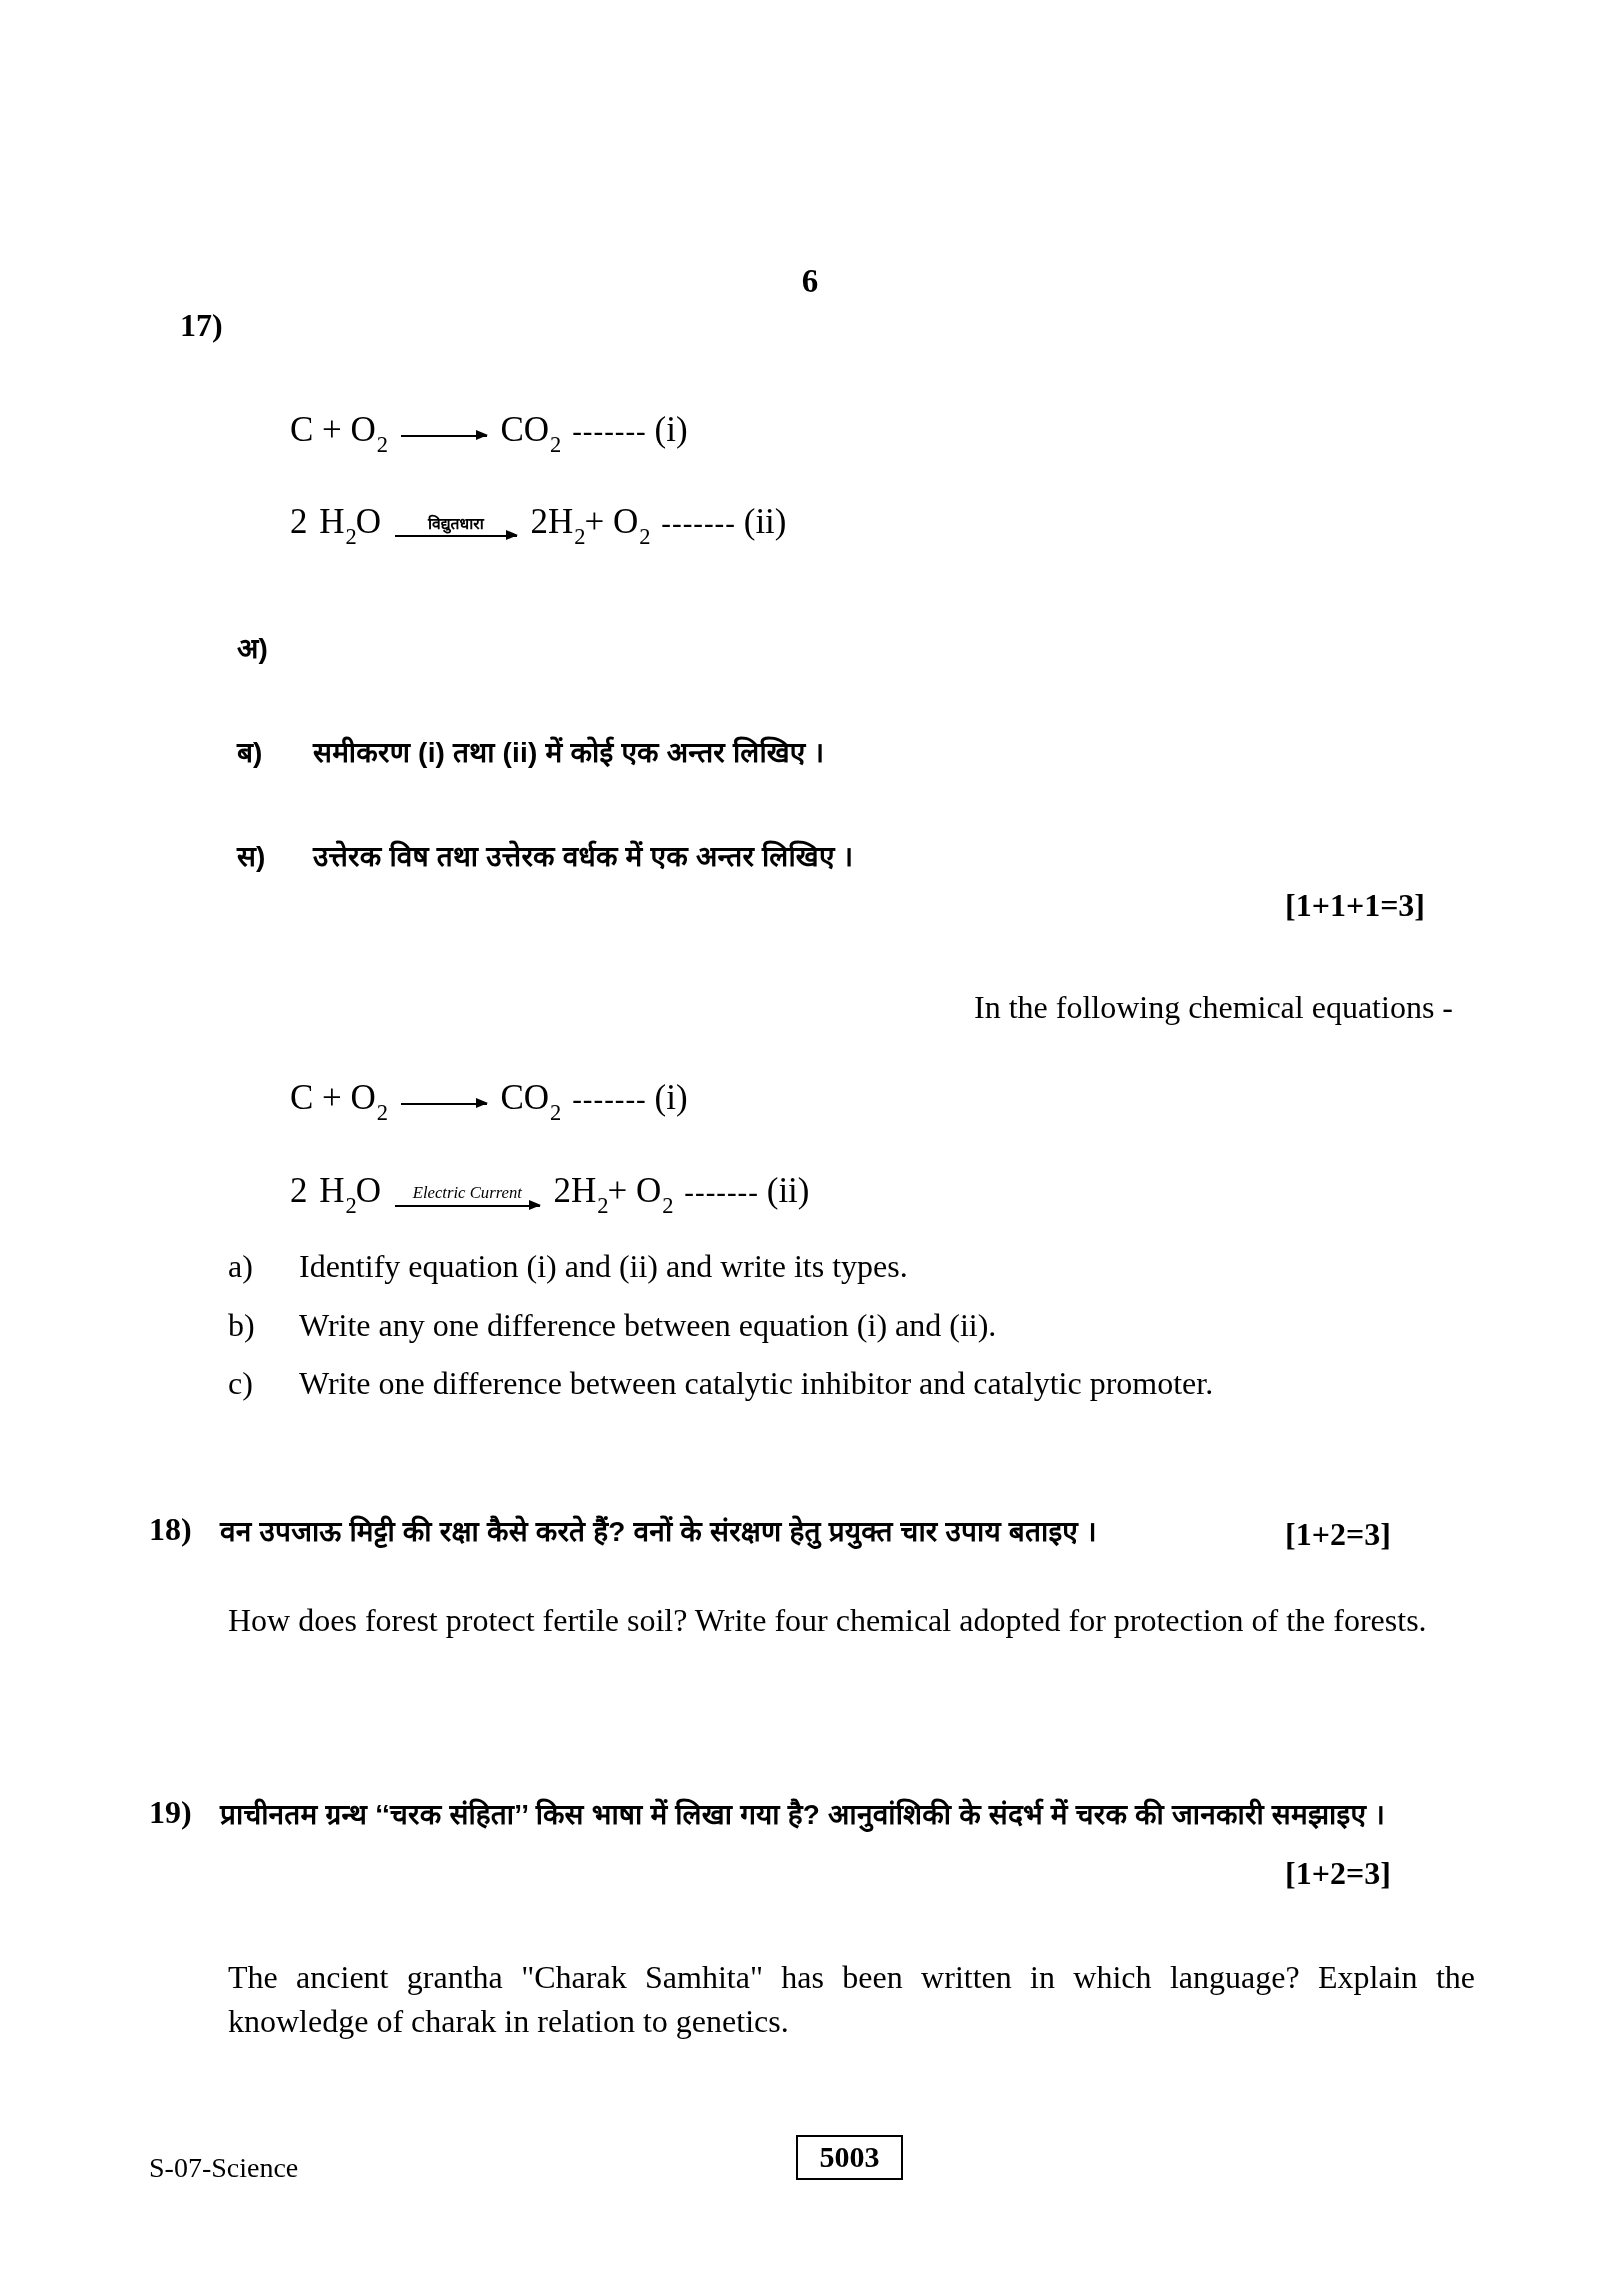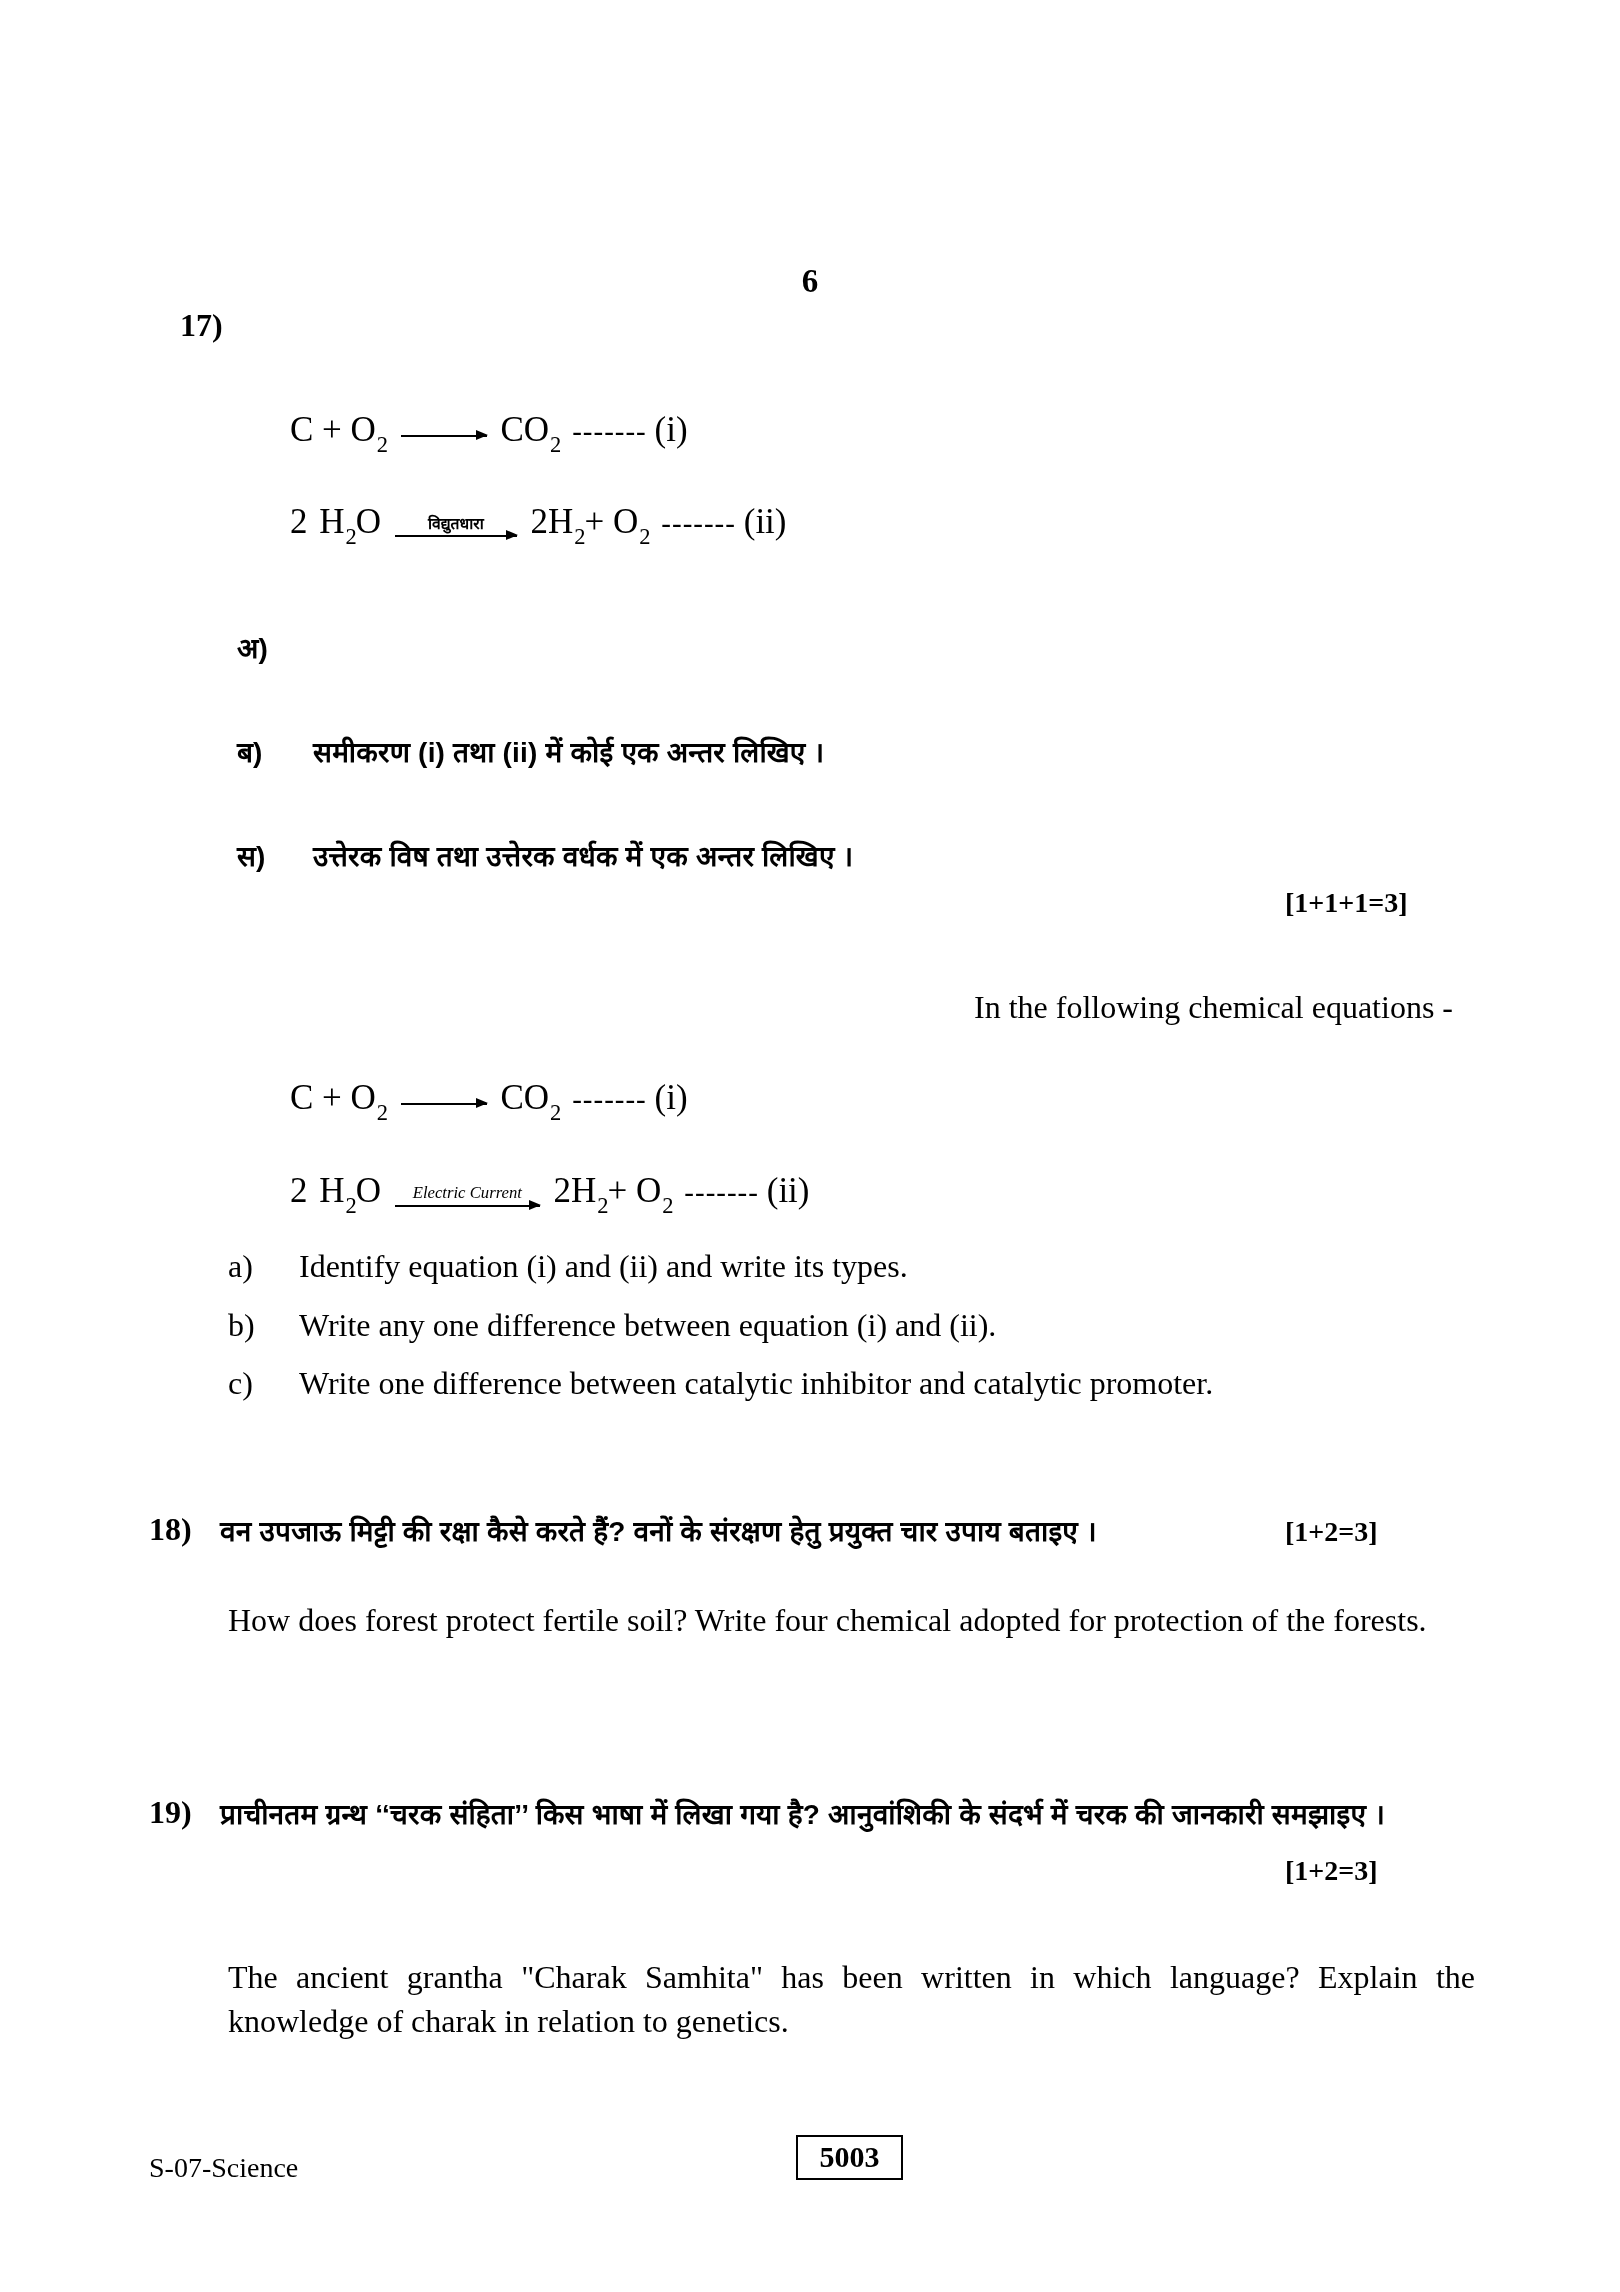--- a/index.html
+++ b/index.html
@@ -138,21 +138,21 @@
     font-family: "Liberation Serif", serif;
     font-size: 32px;
     width: 71px;
     flex: 0 0 71px;
   }
 
   .marks {
     position: absolute;
     font-family: "Liberation Serif", serif;
     font-weight: bold;
-    font-size: 28px;
+    font-size: 32px;
   }
 
   .para-en {
     position: absolute;
     font-family: "Liberation Serif", "DejaVu Serif", serif;
     font-size: 32px;
     line-height: 1.38;
     text-align: right;
   }
 

